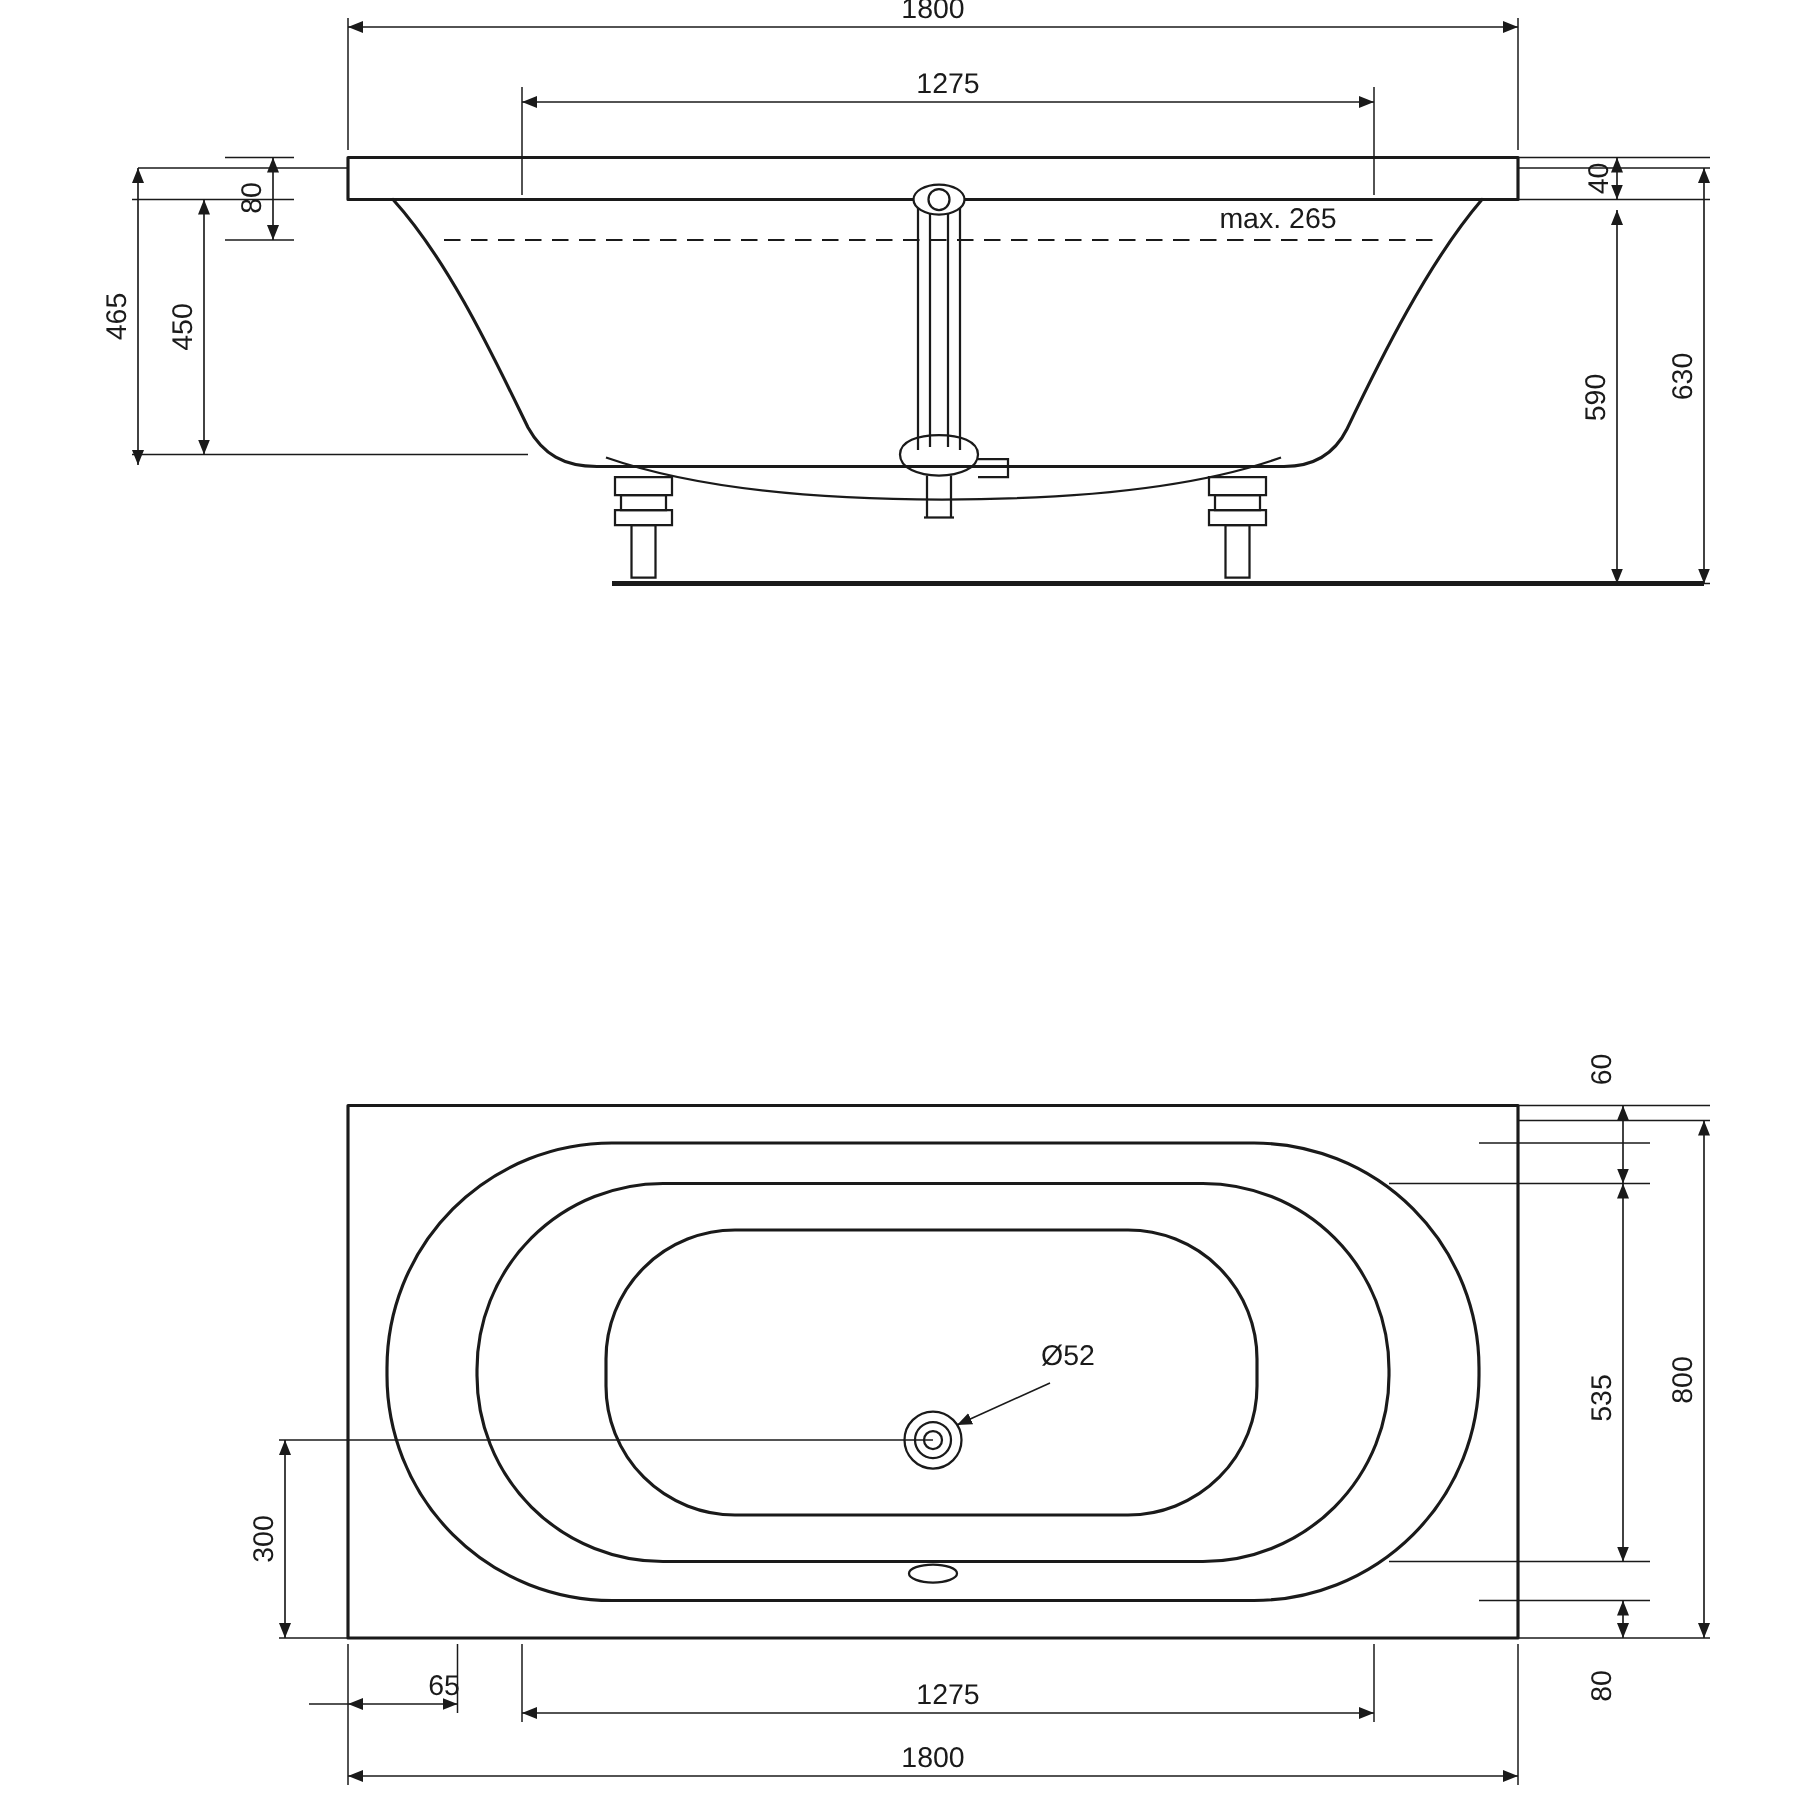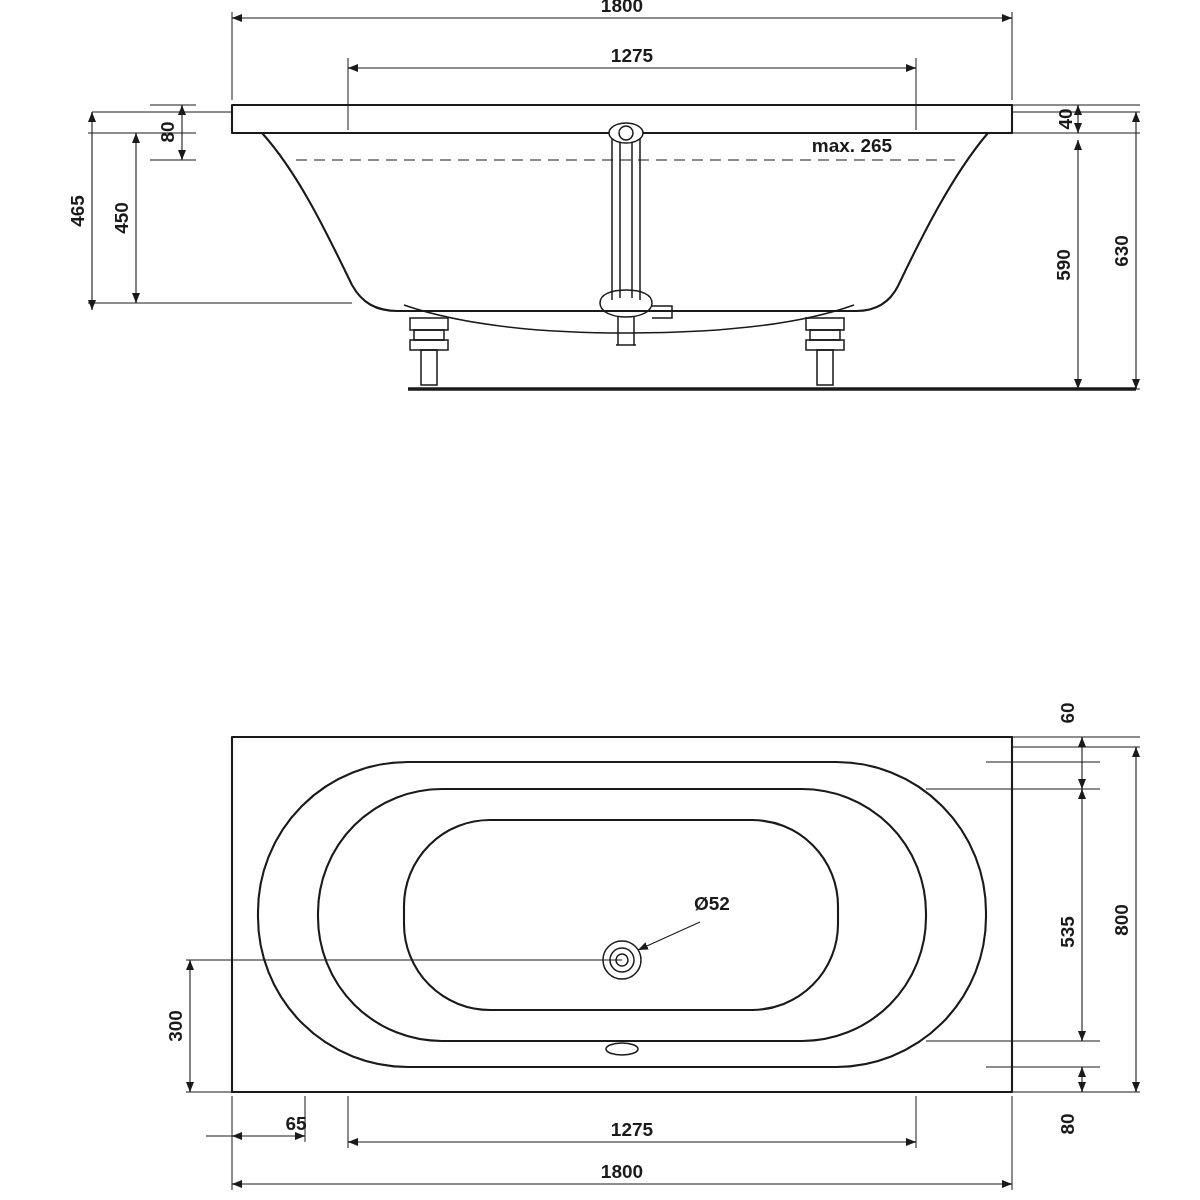--- a/index.html
+++ b/index.html
@@ -1,17 +1,17 @@
 <!DOCTYPE html>
 <html><head>
 <meta charset="utf-8">
 <style>
   html,body{margin:0;padding:0;background:#ffffff;}
   body{width:1200px;height:1200px;font-family:"Liberation Sans",sans-serif;}
-  #stage{position:relative;width:1200px;height:1200px;overflow:hidden;background:#fff;font-weight:bold;}
+  #stage{position:relative;width:1200px;height:1200px;overflow:hidden;background:#fff;}
   svg{position:absolute;left:0;top:0;width:1200px;height:1200px;}
   .obj{stroke:#1a1a1a;fill:none;stroke-width:2.1;stroke-linejoin:round;stroke-linecap:round;}
   .obj-thin{stroke:#1a1a1a;fill:none;stroke-width:1.5;}
   .dim{stroke:#1a1a1a;fill:none;stroke-width:1.1;}
   .ext{stroke:#1a1a1a;fill:none;stroke-width:1.0;}
   .dash{stroke:#1a1a1a;fill:none;stroke-width:1.2;stroke-dasharray:11 7;}
   .ground{stroke:#1a1a1a;stroke-width:3.4;fill:none;}
   .lbl{font-family:"Liberation Sans",sans-serif;font-size:19px;fill:#1a1a1a;}
   .lbl-v{font-family:"Liberation Sans",sans-serif;font-size:19px;fill:#1a1a1a;}
   .wht{fill:#ffffff;}

